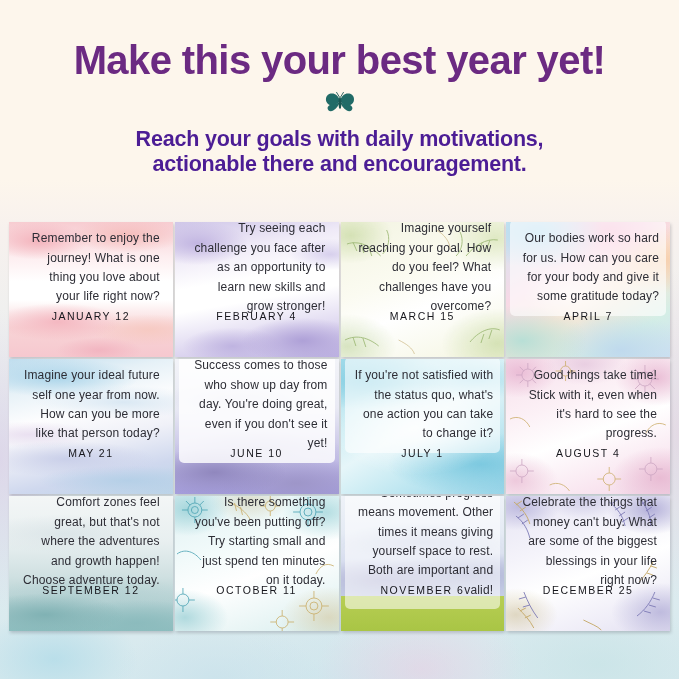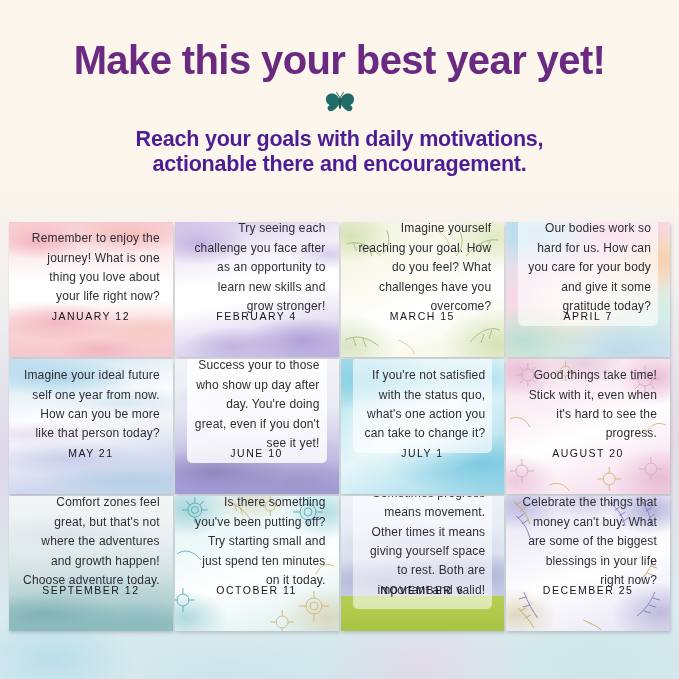--- a/index.html
+++ b/index.html
@@ -64,21 +64,21 @@
     text-align:right;
     font-size:12px;line-height:1.62;
     color:#2d2d35;letter-spacing:.15px;
   }
   .card .quote-wrap{
     position:relative;z-index:2;width:100%;
     display:flex;align-items:center;justify-content:center;
     height:92px;
   }
   .card .qbox{
-    border-radius:5px;padding:9px 7px;margin:0 12px;
+    border-radius:5px;padding:9px 7px;margin:0 4px;
   }
   .card .date{
     position:relative;z-index:2;
     font-family:Liberation Sans, sans-serif;
     font-size:10.5px;letter-spacing:1.5px;
     color:#16161c;margin-top:-4px;
   }
 
   
   
@@ -299,21 +299,21 @@
     <div class="art art-may"></div>
     <div class="quote-wrap">
       <p class="quote">Imagine your ideal future self one year from now. How can you be more like that person today?</p>
     </div>
     <div class="date">MAY 21</div>
   </div>
 
   <div class="card">
     <div class="art art-jun"></div>
     <div class="quote-wrap">
-      <p class="quote qbox art-jun-box">Success your to those who show up day after day. You're doing great, even if you don't see it yet!</p>
+      <p class="quote qbox art-jun-box">Success comes to those who show up day from day. You're doing great, even if you don't see it yet!</p>
     </div>
     <div class="date">JUNE 10</div>
   </div>
 
   <div class="card">
     <div class="art art-jul"></div>
     <div class="quote-wrap">
       <p class="quote qbox art-jul-box">If you're not satisfied with the status quo, what's one action you can take to change it?</p>
     </div>
     <div class="date">JULY 1</div>
@@ -340,21 +340,21 @@
             <path d="M104 114 l0 -6 M104 126 l0 6 M98 120 l-6 0 M110 120 l6 0"></path>
           <path d="M4 60 C12 56 20 60 24 68"></path>
             <path d="M161 66 C153 62 145 66 141 74"></path>
           <path d="M44 126 C52 122 60 126 64 132"></path>
         </g>
       </svg>
     </div>
     <div class="quote-wrap">
       <p class="quote">Good things take time! Stick with it, even when it's hard to see the progress.</p>
     </div>
-    <div class="date">AUGUST 20</div>
+    <div class="date">AUGUST 4</div>
   </div>
 
   <div class="card">
     <div class="art art-sep"></div>
     <div class="quote-wrap">
       <p class="quote">Comfort zones feel great, but that's not where the adventures and growth happen! Choose adventure today.</p>
     </div>
     <div class="date">SEPTEMBER 12</div>
   </div>
 

